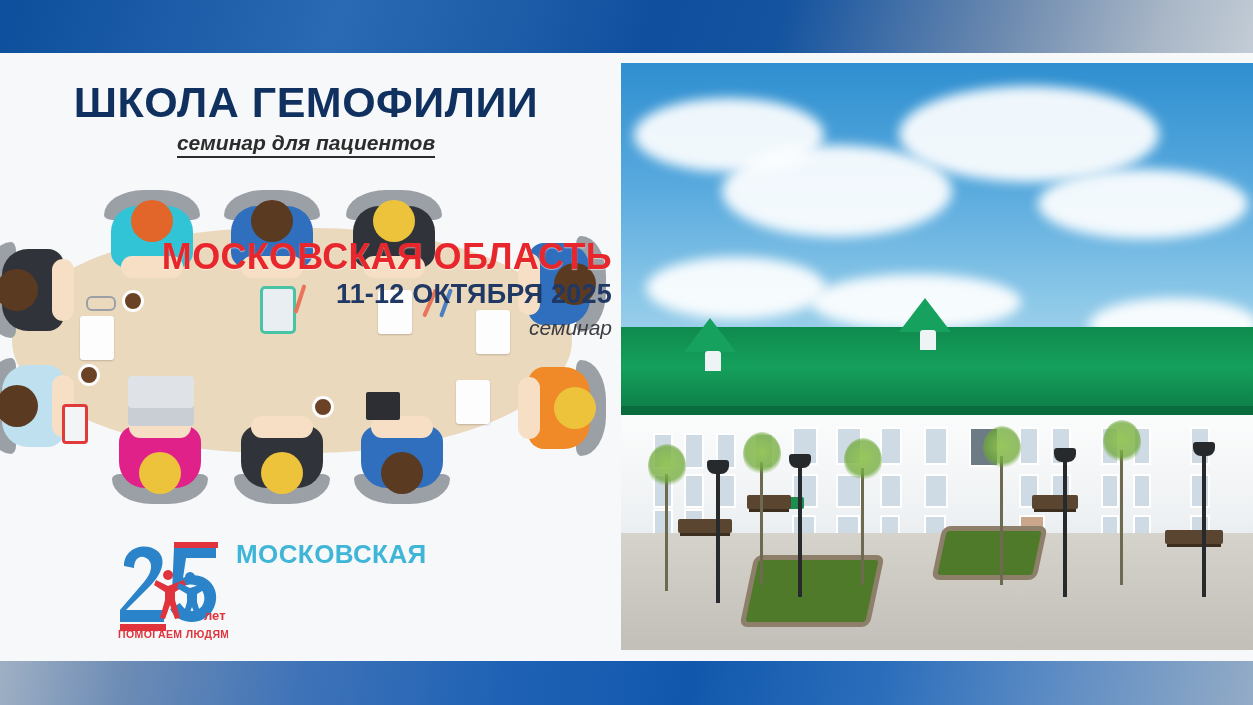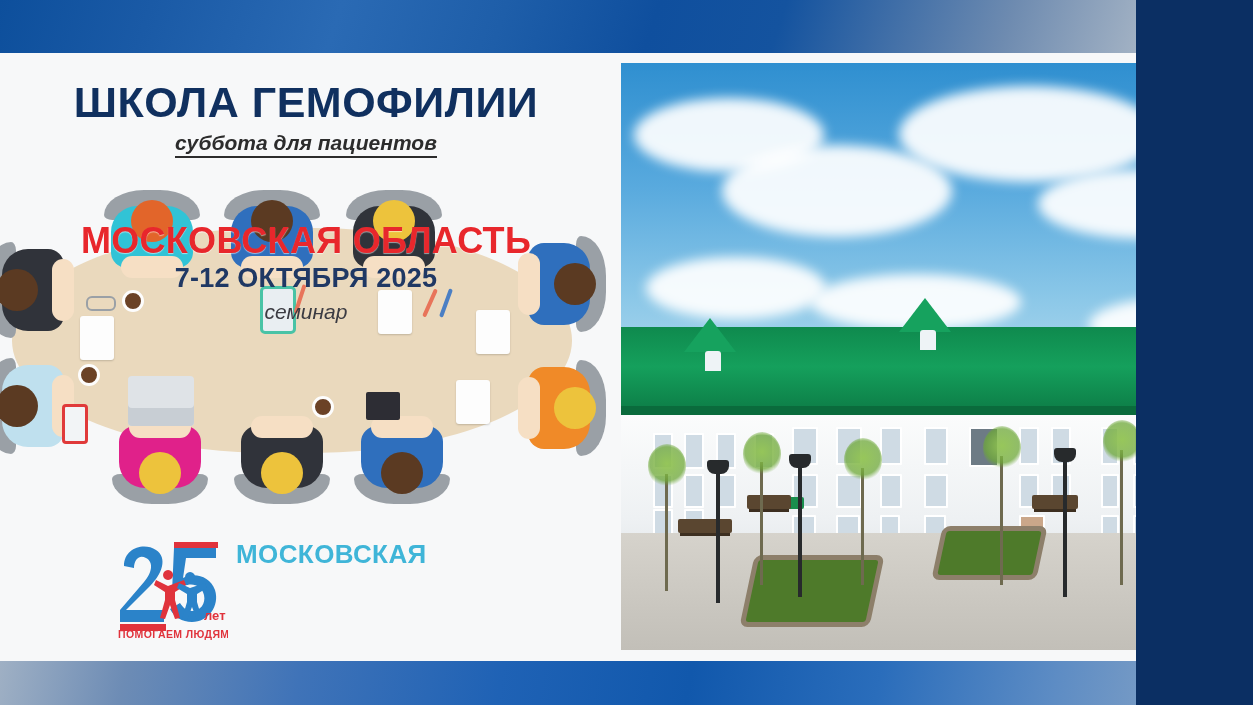--- a/index.html
+++ b/index.html
@@ -6,21 +6,21 @@
   html, body {
     margin: 0;
     padding: 0;
     background: #0b2f63;
   }
   body {
     font-family: "Liberation Sans", sans-serif;
   }
   .screen {
     position: relative;
-    width: 1136px;
+    width: 1253px;
     height: 705px;
     overflow: hidden;
     background: linear-gradient(135deg, #0f4f9e 0%, #2f6fbd 38%, #7d97b8 72%, #b9c4cf 100%);
   }
   
   .band {
     position: absolute;
     left: 0;
     width: 1253px;
     z-index: 1;
@@ -205,23 +205,23 @@
   .glasses {
     width: 26px; height: 11px;
     border: 2px solid #9aa0a6;
     border-radius: 6px;
   }
   .book { width: 34px; height: 28px; background: #2d2d34; border-radius: 2px; }
   
   .event-block {
     position: absolute;
     left: 0;
-    top: 169px;
+    top: 185px;
     width: 612px;
-    text-align: center;
+    text-align: right;
     z-index: 6;
   }
   .event-region {
     font-size: 36px;
     font-weight: bold;
     color: #e8272c;
     letter-spacing: 0.3px;
     text-shadow: 0 1px 1px rgba(255,255,255,.55);
     line-height: 1.05;
     font-family: "Liberation Sans", sans-serif;
@@ -386,21 +386,21 @@
 
   <div class="band band-top"></div>
 
   <div class="slide-card">
 
     <div class="poster">
 
       <div class="poster-title">ШКОЛА ГЕМОФИЛИИ</div>
 
       <div class="poster-subtitle">
-        <span>суббота для пациентов</span>
+        <span>семинар для пациентов</span>
       </div>
 
       <div class="illus">
         <div class="table-top"></div>
 
         <div class="person top" style="left:118px; top:22px;">
           <div class="chair"></div>
           <div class="torso" style="background:#31c3d6;"></div>
           <div class="head" style="background:#e2652a;"></div>
           <div class="hands"></div>
@@ -475,21 +475,21 @@
         <div class="prop pen" style="left:462px; top:120px; background:#4b7fc4; transform:rotate(20deg);"></div>
         <div class="prop laptop" style="left:146px; top:208px;"></div>
         <div class="prop phone" style="left:80px;  top:236px;"></div>
         <div class="prop book" style="left:384px; top:224px;"></div>
         <div class="prop paper" style="left:474px; top:212px;"></div>
         <div class="prop paper" style="left:494px; top:142px;"></div>
       </div>
 
       <div class="event-block">
         <div class="event-region">МОСКОВСКАЯ ОБЛАСТЬ</div>
-        <div class="event-date">7-12 ОКТЯБРЯ 2025</div>
+        <div class="event-date">11-12 ОКТЯБРЯ 2025</div>
         <div class="event-weekday">семинар</div>
       </div>
 
       <div class="logo-lockup">
         <svg class="logo-mark" viewBox="0 0 116 105">
 
           <path d="M12 30 C12 12, 32 6, 44 14 C56 22, 50 38, 38 50 L14 74 L52 74 L52 86 L8 86 L8 74 L32 46 C40 37, 42 26, 34 22 C27 18, 22 24, 22 32 Z" fill="#2b83c9"></path>
           <path d="M8 88 L54 88 L54 95 L8 95 Z" fill="#e0333c"></path>
 
           <path d="M62 12 L104 12 L104 22 L74 22 L71 42 C82 36, 98 40, 103 54 C108 70, 96 86, 80 86 C70 86, 62 81, 58 73 L68 67 C71 72, 75 75, 80 75 C88 75, 94 68, 92 59 C90 50, 81 46, 72 50 L60 56 Z" fill="#2b83c9"></path>

